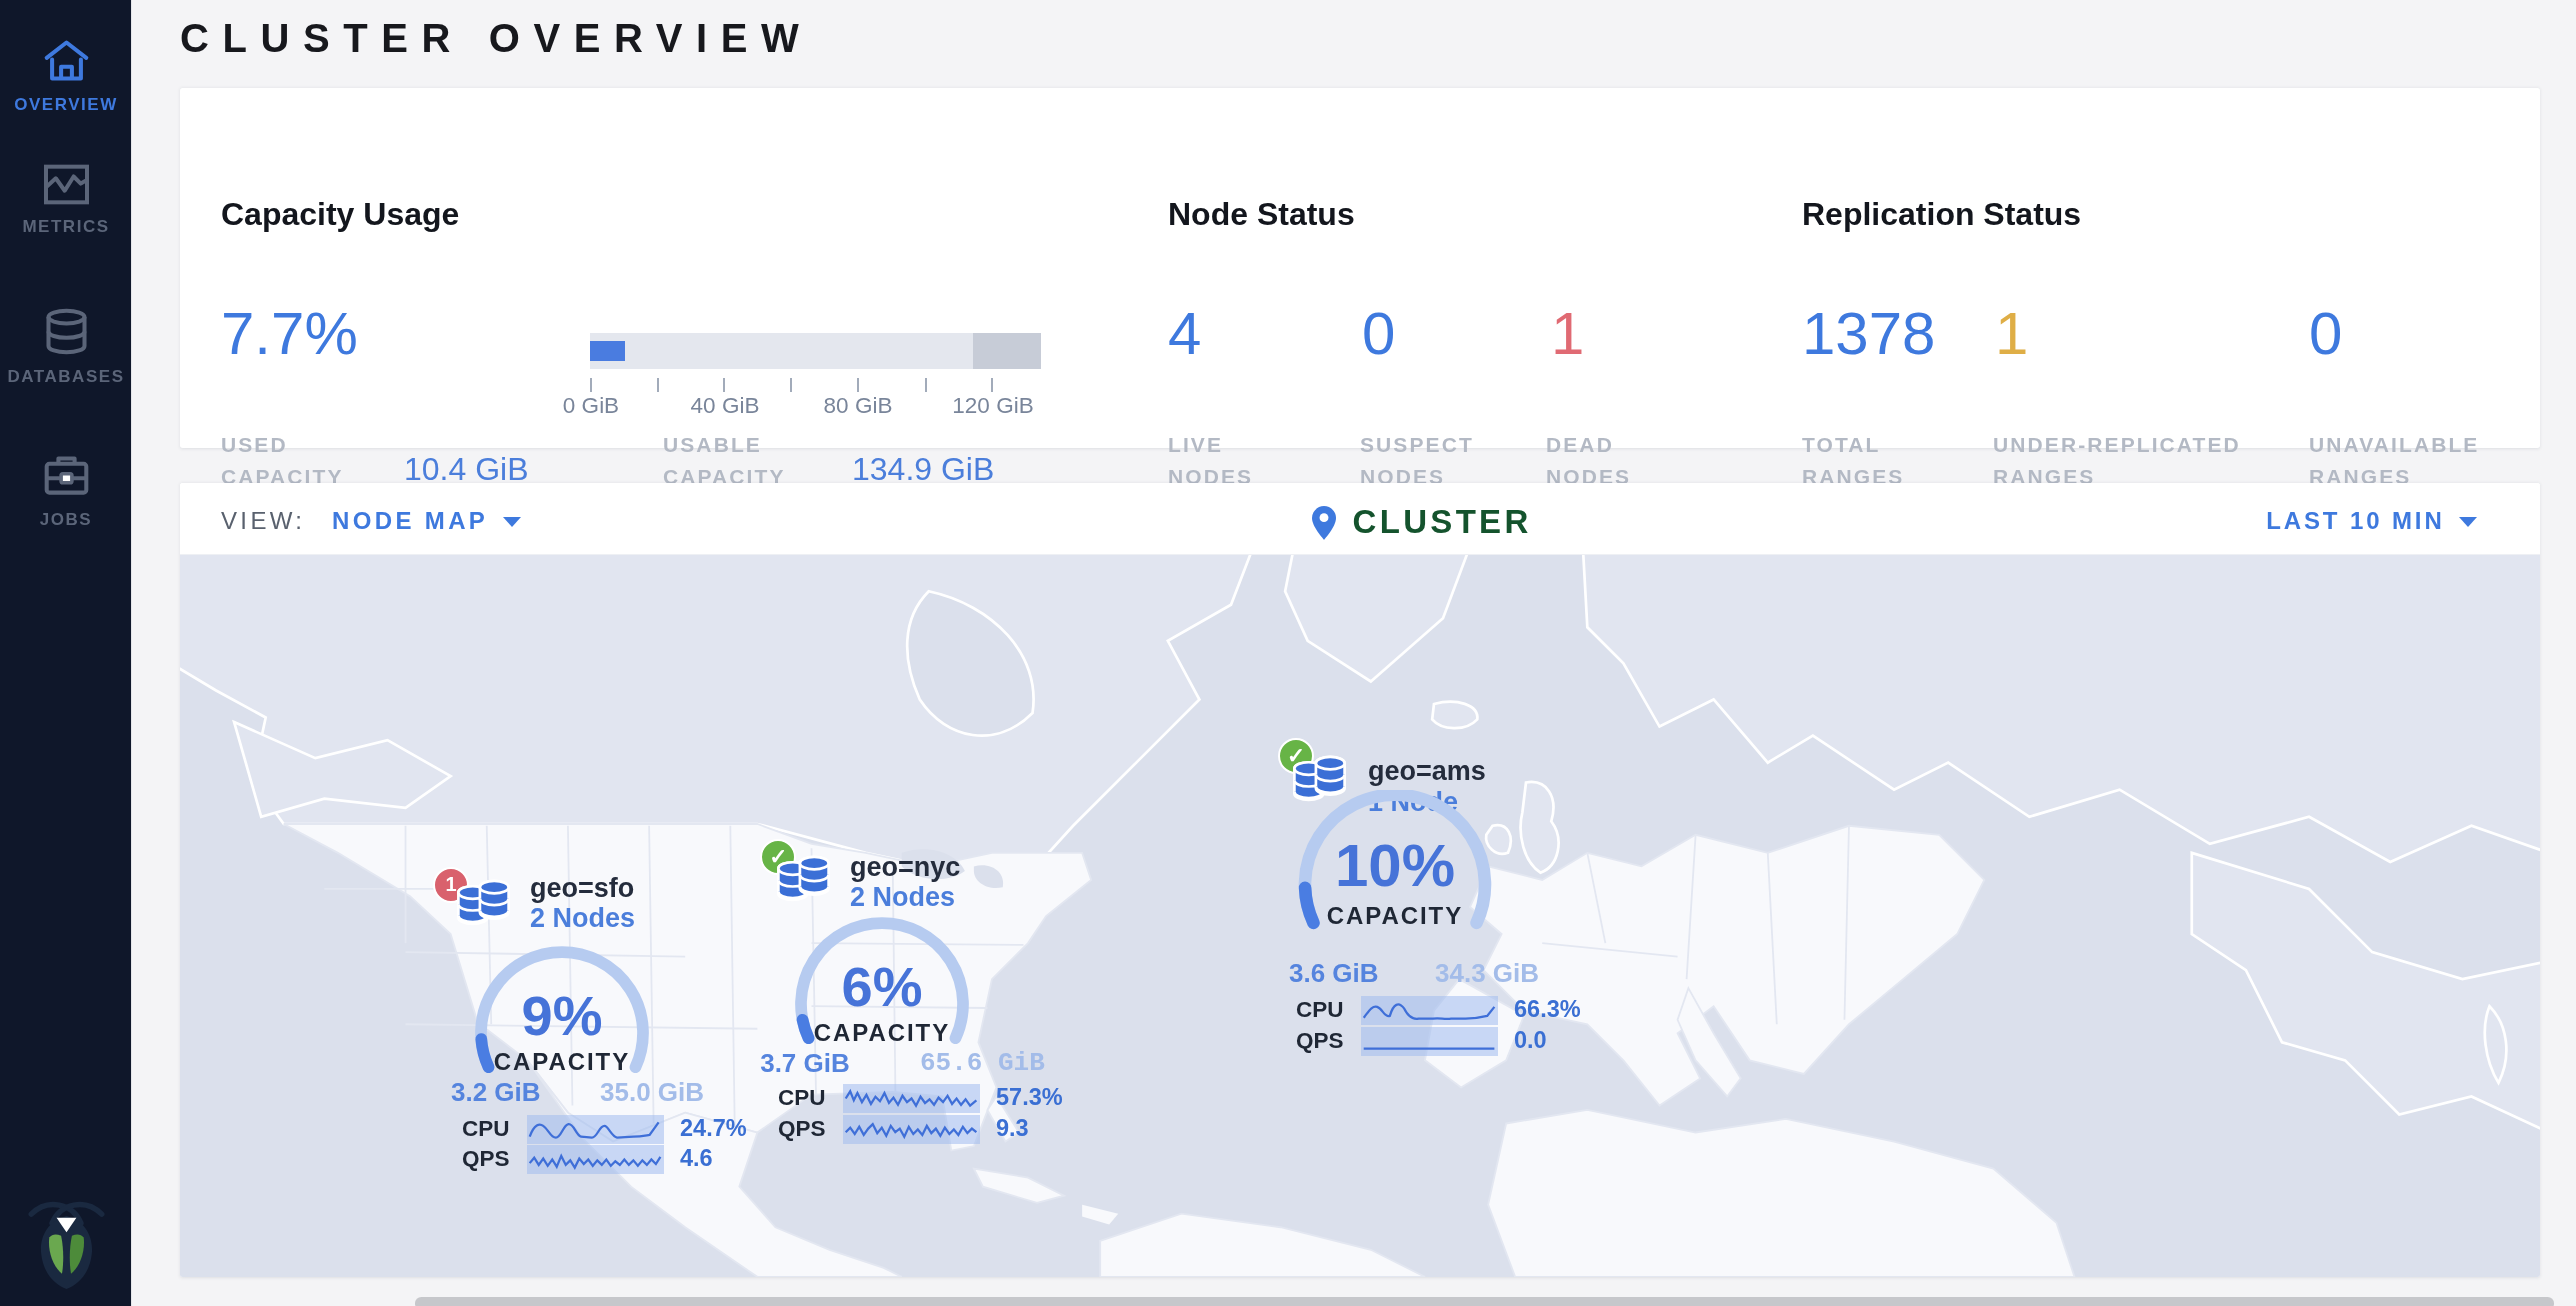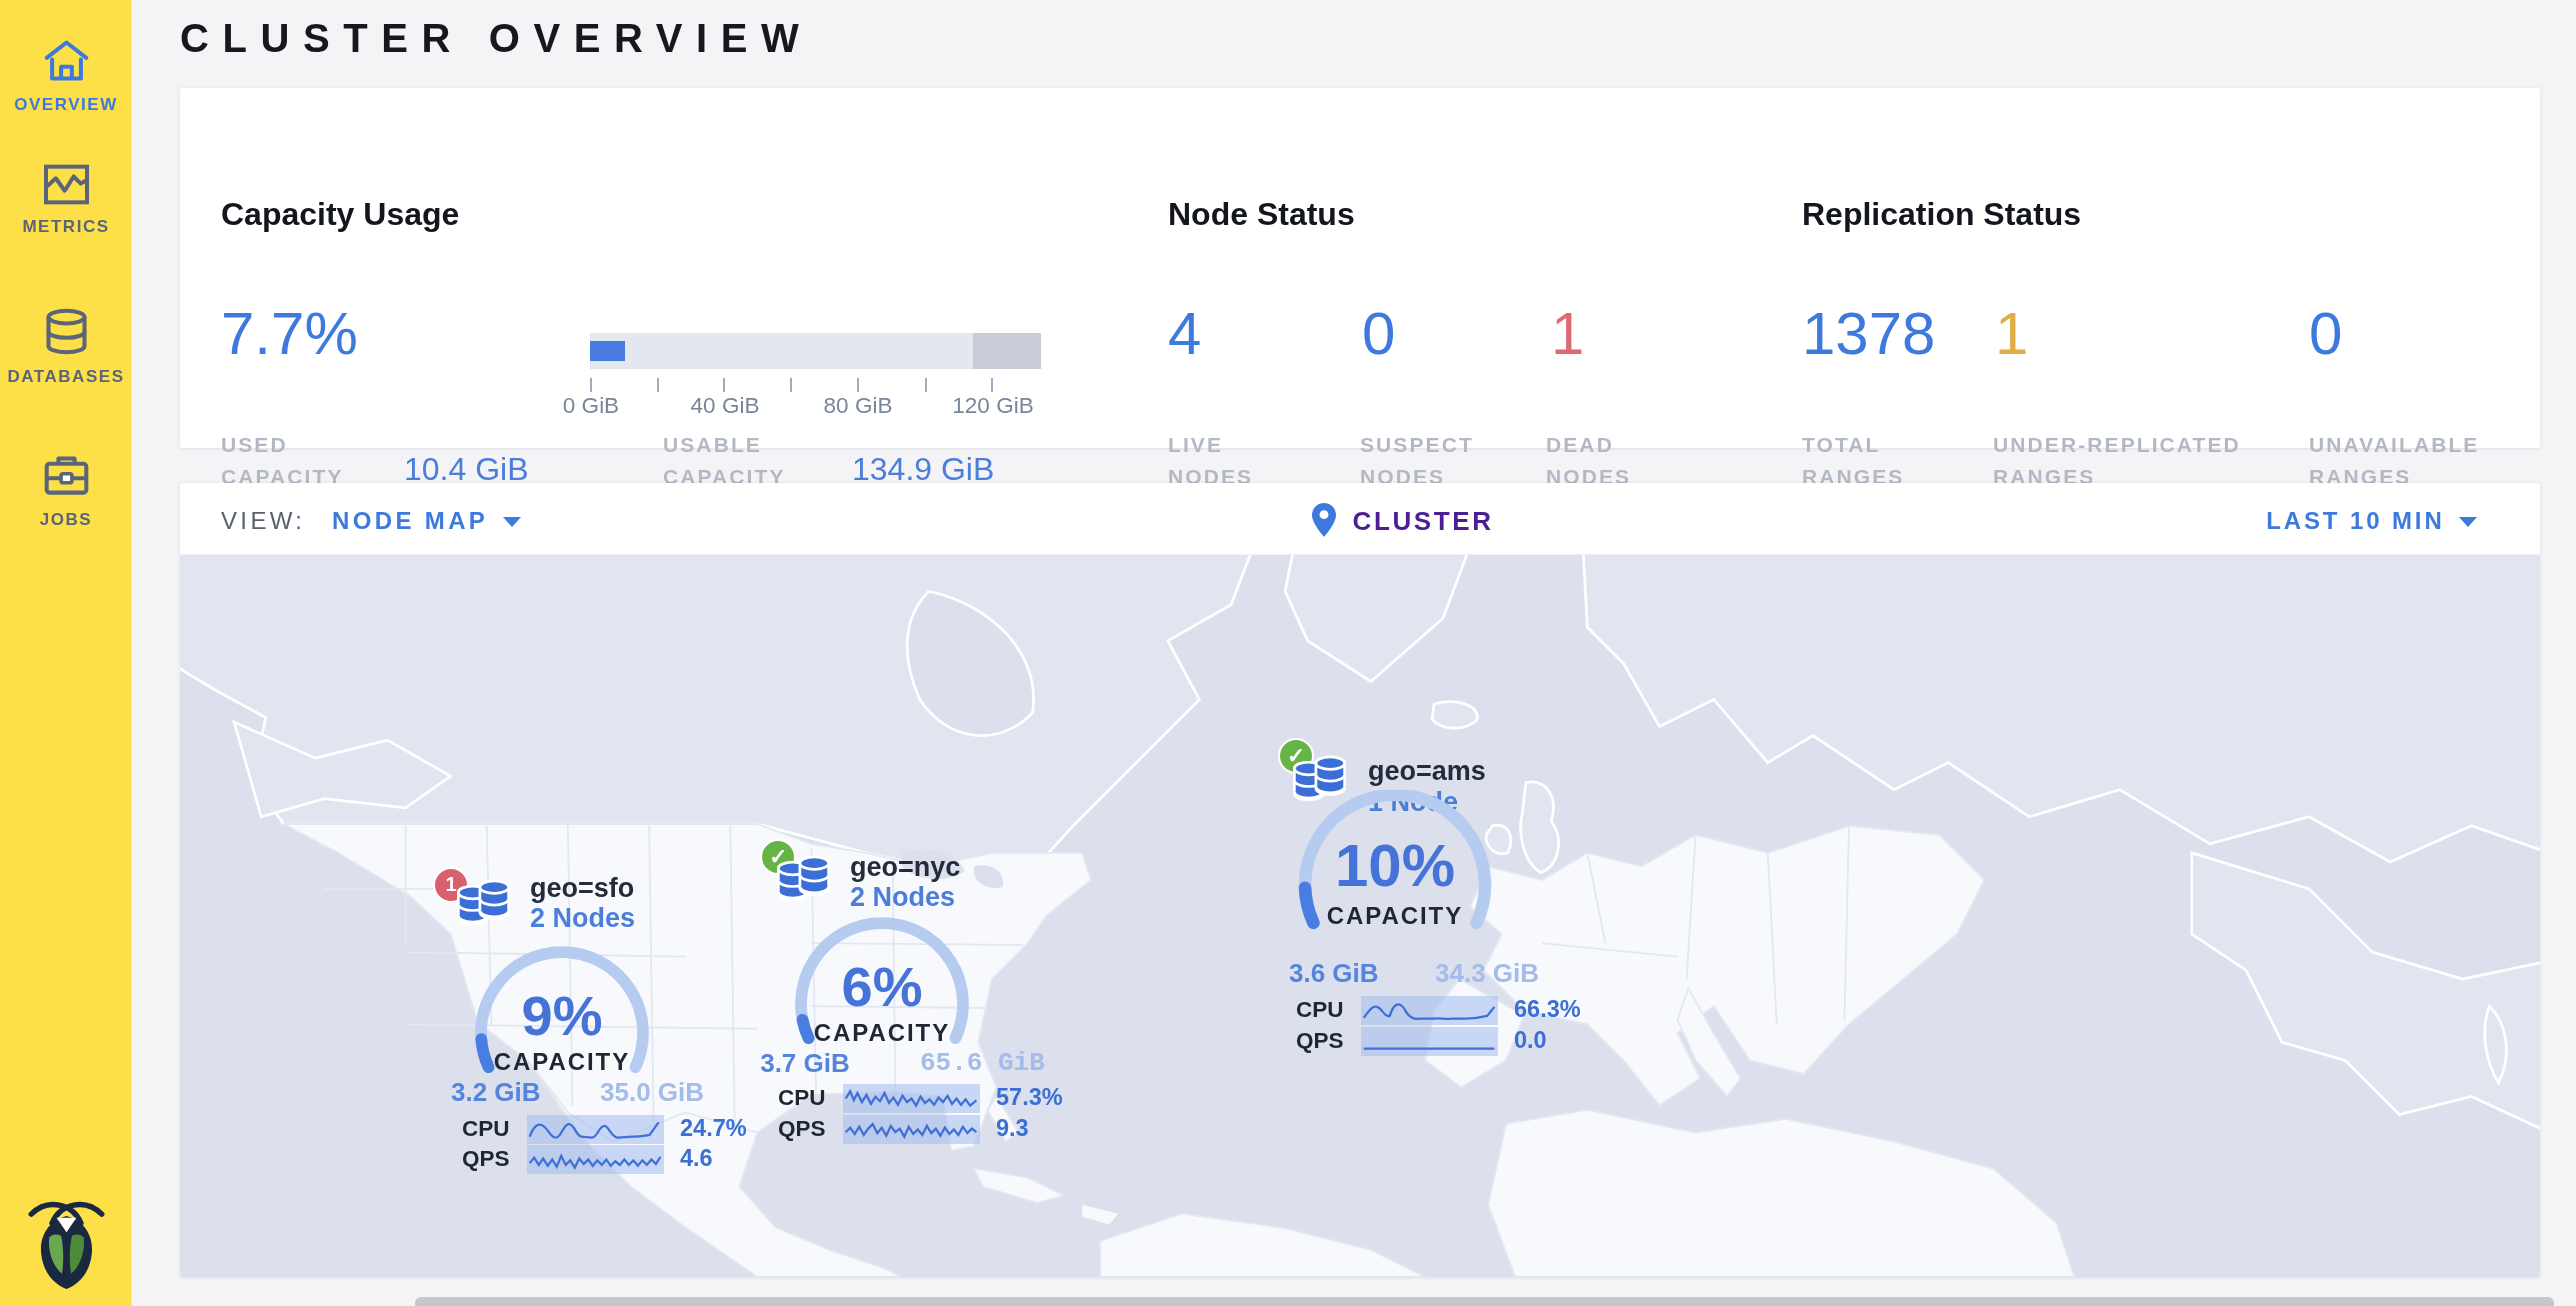--- a/index.html
+++ b/index.html
@@ -6,21 +6,21 @@
   html,body { width:2576px; height:1306px; }
   body {
     position:relative; overflow:hidden;
     background:#f4f4f6;
     font-family:"Liberation Sans", sans-serif;
     -webkit-font-smoothing:antialiased;
   }
 
   
   .sidebar { position:absolute; left:0; top:0; width:132px; height:1306px;
-             background:#fde047; border-right:0.9px solid #e4e5e9; z-index:30; }
+             background:#0f172a; border-right:0.9px solid #e4e5e9; z-index:30; }
   .side-item { position:absolute; left:0; width:132px; text-align:center; cursor:pointer; }
   .side-item .lbl { display:block; font-size:17px; font-weight:bold; letter-spacing:.09em;
                     color:#5b6579; margin-top:9px; }
   .side-item.active .lbl { color:#3e79de; }
   .side-icon { display:inline-block; }
 
   .side-logo { position:absolute; left:23.5px; top:1196px; width:85px; height:94px; }
 
   
   .page-title { position:absolute; left:180px; top:16px;
@@ -53,21 +53,21 @@
              border-bottom:0.9px solid #eef0f4; z-index:20; }
   .viewbar .vlabel { position:absolute; left:41px; top:23.5px; font-size:24px;
                      letter-spacing:.14em; color:#59616e; }
   .viewbar .vvalue { position:absolute; left:152px; top:23.5px; font-size:24px; font-weight:bold;
                      letter-spacing:.14em; color:#3e79de; cursor:pointer; }
   .caret { display:inline-block; width:0; height:0; border-left:9px solid transparent;
            border-right:9px solid transparent; border-top:10.8px solid #3e79de;
            margin-left:14.4px; vertical-align:1.8px; }
   .viewbar .center { position:absolute; left:1132px; top:20px; }
   .viewbar .center .pin { vertical-align:-7.2px; }
-  .viewbar .center .clabel { font-size:26px; letter-spacing:.1em; color:#4c1d95;
+  .viewbar .center .clabel { font-size:33px; letter-spacing:.1em; color:#14532d;
                              font-weight:600; margin-left:12.6px; }
   .viewbar .timerange { position:absolute; right:63px; top:23.5px; font-size:24px; font-weight:bold;
                         letter-spacing:.12em; color:#3e79de; cursor:pointer; }
 
   .map-area { position:absolute; left:0; top:72px; width:2360px; height:722px; background:#dbe0ec; }
   .map-area svg.world { position:absolute; left:0; top:0; }
 
   
   .map-node { position:absolute; z-index:10; }
   .badge { position:absolute; width:36px; height:36px; border-radius:50%;

